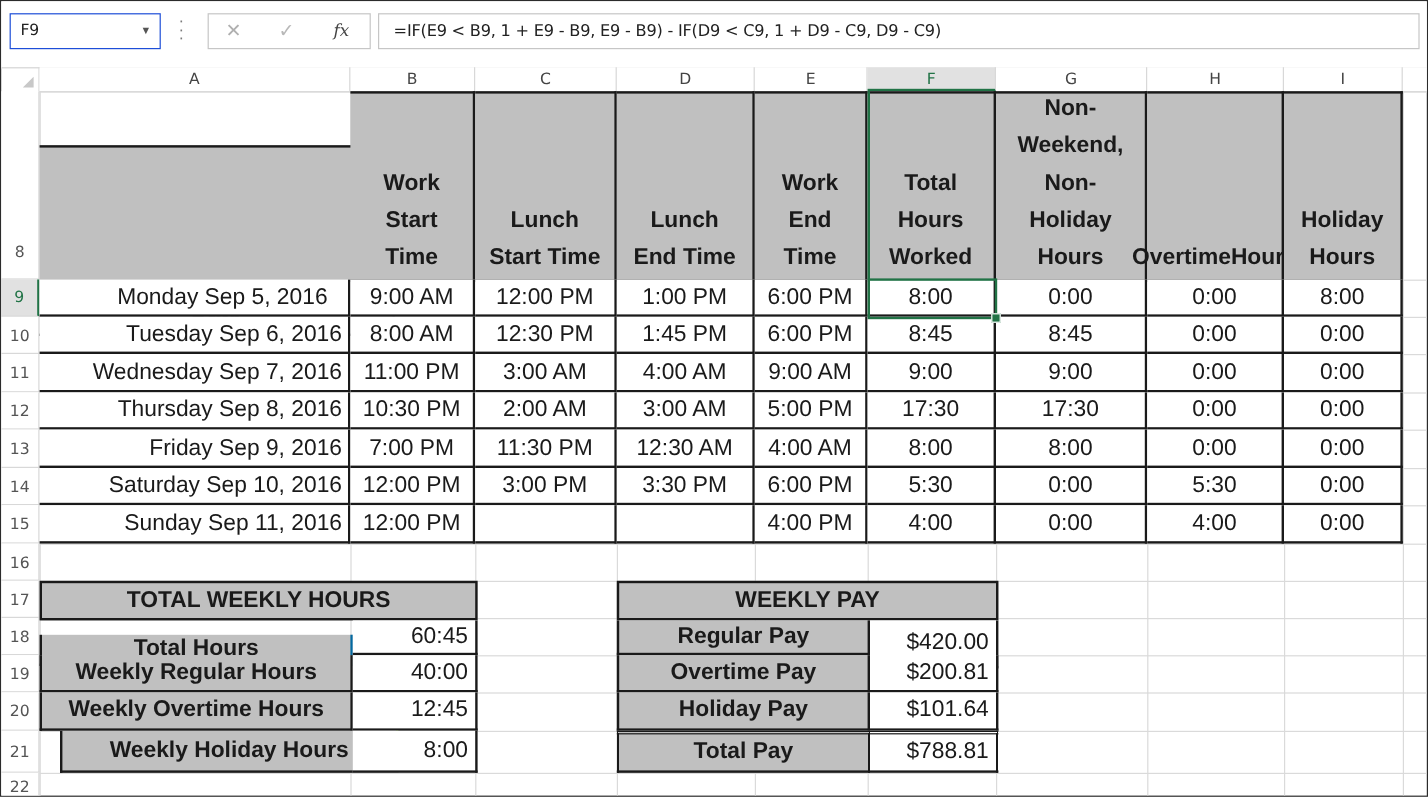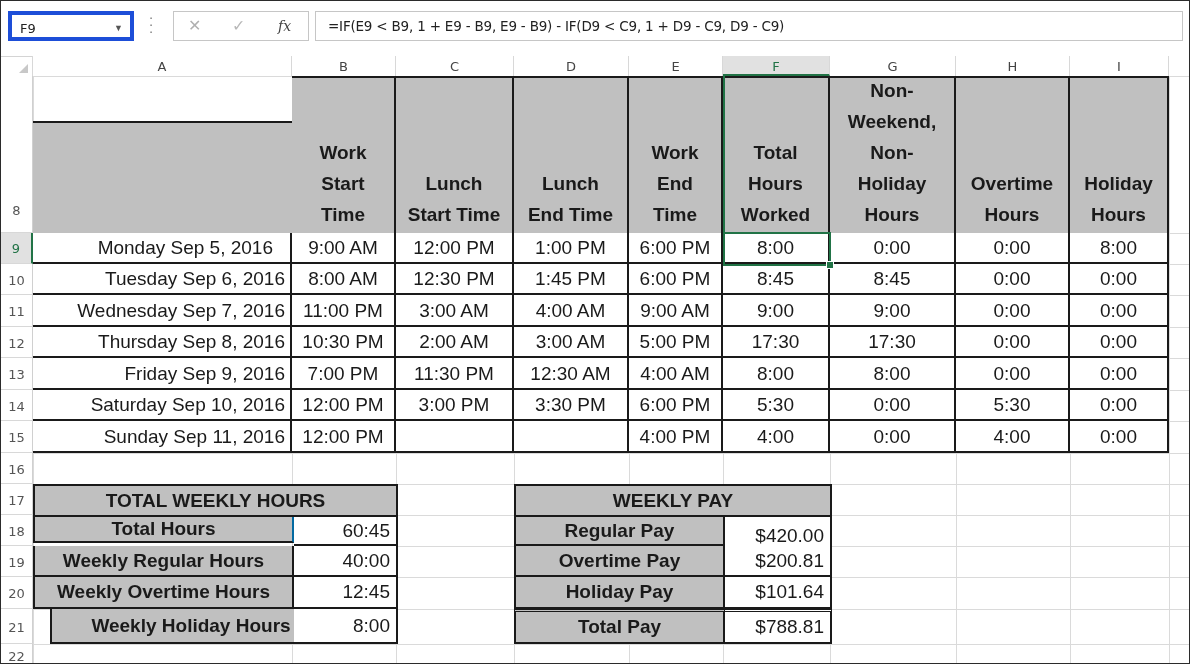--- a/index.html
+++ b/index.html
@@ -1,21 +1,21 @@
 <!DOCTYPE html>
 <html><head>
 <meta charset="utf-8">
 <style>
   html, body { margin:0; padding:0; background:#ffffff; }
   body { width:1190px; height:664px; overflow:hidden; position:relative; font-family:"Liberation Sans", sans-serif; }
   .frame { position:absolute; left:0; top:0; width:1188px; height:662px; border:1px solid #2b2b2b; box-sizing:content-box; overflow:hidden; background:#fff; }
 
   
   .fbar { position:absolute; left:0; top:0; width:1190px; height:55px; background:#ffffff; border-bottom:1px solid #d4d4d4; }
-  .namebox { position:absolute; left:7px; top:10px; width:126px; height:30px; border:4px solid #1d4ed8; background:#fff; box-sizing:border-box; }
+  .namebox { position:absolute; left:7px; top:10px; width:126px; height:30px; border:1px solid #1d4ed8; background:#fff; box-sizing:border-box; }
   .namebox .nb-text { position:absolute; left:8px; top:6px; font-size:13px; color:#222; font-family:"DejaVu Sans", sans-serif; }
   .namebox .nb-arrow { position:absolute; right:7px; top:8px; font-size:9px; color:#555; }
   .vdots { position:absolute; left:147px; top:13px; color:#7a7a7a; font-size:14px; line-height:7px; width:6px; text-align:center; }
   .fx-group { position:absolute; left:172px; top:10px; width:136px; height:30px; border:1px solid #c6c6c6; box-sizing:border-box; background:#fff; }
   .fx-group span { position:absolute; top:4px; font-size:16px; }
   .fx-cancel { left:14px; color:#b0b0b0; }
   .fx-enter { left:58px; color:#b8b8b8; }
   .fx-fn { left:104px; color:#444; font-family:"DejaVu Serif", serif; font-style:italic; font-size:14px !important; top:6px !important; }
   .formula { position:absolute; left:314px; top:10px; width:868px; height:30px; border:1px solid #c6c6c6; box-sizing:border-box; background:#fff; }
   .formula span { position:absolute; left:12px; top:6px; font-size:13.5px; color:#222; font-family:"DejaVu Sans", sans-serif; letter-spacing:-0.2px; }
@@ -168,21 +168,21 @@
       <div class="cell hdr" style="left:829px;top:75px;width:126px;height:159px;">
         <div style="display:flex;flex-direction:column;align-items:center">
           <span class="txt">Non-</span>
           <span class="txt">Weekend,</span>
           <span class="txt">Non-</span>
           <span class="txt">Holiday</span>
           <span class="txt">Hours</span>
         </div>
       </div>
       <div class="cell hdr" style="left:955px;top:75px;width:114px;height:159px;">
-        <div style="display:flex;flex-direction:column;align-items:center">
+        <div style="display:flex;align-items:center">
           <span class="txt">Overtime</span>
           <span class="txt">Hours</span>
         </div>
       </div>
       <div class="cell hdr" style="left:1069px;top:75px;width:99px;height:159px;">
         <div style="display:flex;flex-direction:column;align-items:center">
           <span class="txt">Holiday</span>
           <span class="txt">Hours</span>
         </div>
       </div>
@@ -249,21 +249,21 @@
       <div class="cell data c" style="left:513px;top:420px;width:115px;height:32px"></div>
       <div class="cell data c" style="left:628px;top:420px;width:94px;height:32px">4:00 PM</div>
       <div class="cell data c" style="left:722px;top:420px;width:107px;height:32px">4:00</div>
       <div class="cell data c" style="left:829px;top:420px;width:126px;height:32px">0:00</div>
       <div class="cell data c" style="left:955px;top:420px;width:114px;height:32px">4:00</div>
       <div class="cell data c" style="left:1069px;top:420px;width:99px;height:32px">0:00</div>
     </div>
 
   <div class="cell title" style="left:32px;top:483px;width:365px;height:33px;font-size:19px">TOTAL WEEKLY HOURS</div>
   <div id="hours-rows">
-      <div class="cell lbl" style="left:32px;top:516px;width:261px;height:26px;border-right:2px solid #0369a1">Total Hours</div>
+      <div class="cell lbl" style="left:32px;top:528px;width:261px;height:26px;border-right:2px solid #0369a1">Total Hours</div>
       <div class="cell val" style="left:293px;top:516px;width:104px;height:29px">60:45</div>
       <div class="cell lbl" style="left:32px;top:545px;width:261px;height:31px;border-right:2px solid #1a1a1a">Weekly Regular Hours</div>
       <div class="cell val" style="left:293px;top:545px;width:104px;height:31px">40:00</div>
       <div class="cell lbl" style="left:32px;top:576px;width:261px;height:32px;border-right:2px solid #1a1a1a">Weekly Overtime Hours</div>
       <div class="cell val" style="left:293px;top:576px;width:104px;height:32px">12:45</div>
       <div class="cell lbl" style="left:49px;top:608px;width:282px;height:35px;border-right:2px solid #4d7c0f">Weekly Holiday Hours</div>
       <div class="cell val" style="left:293px;top:608px;width:104px;height:35px">8:00</div>
     </div>
 
   <div class="cell title" style="left:513px;top:483px;width:318px;height:33px;font-size:19px">WEEKLY PAY</div>

